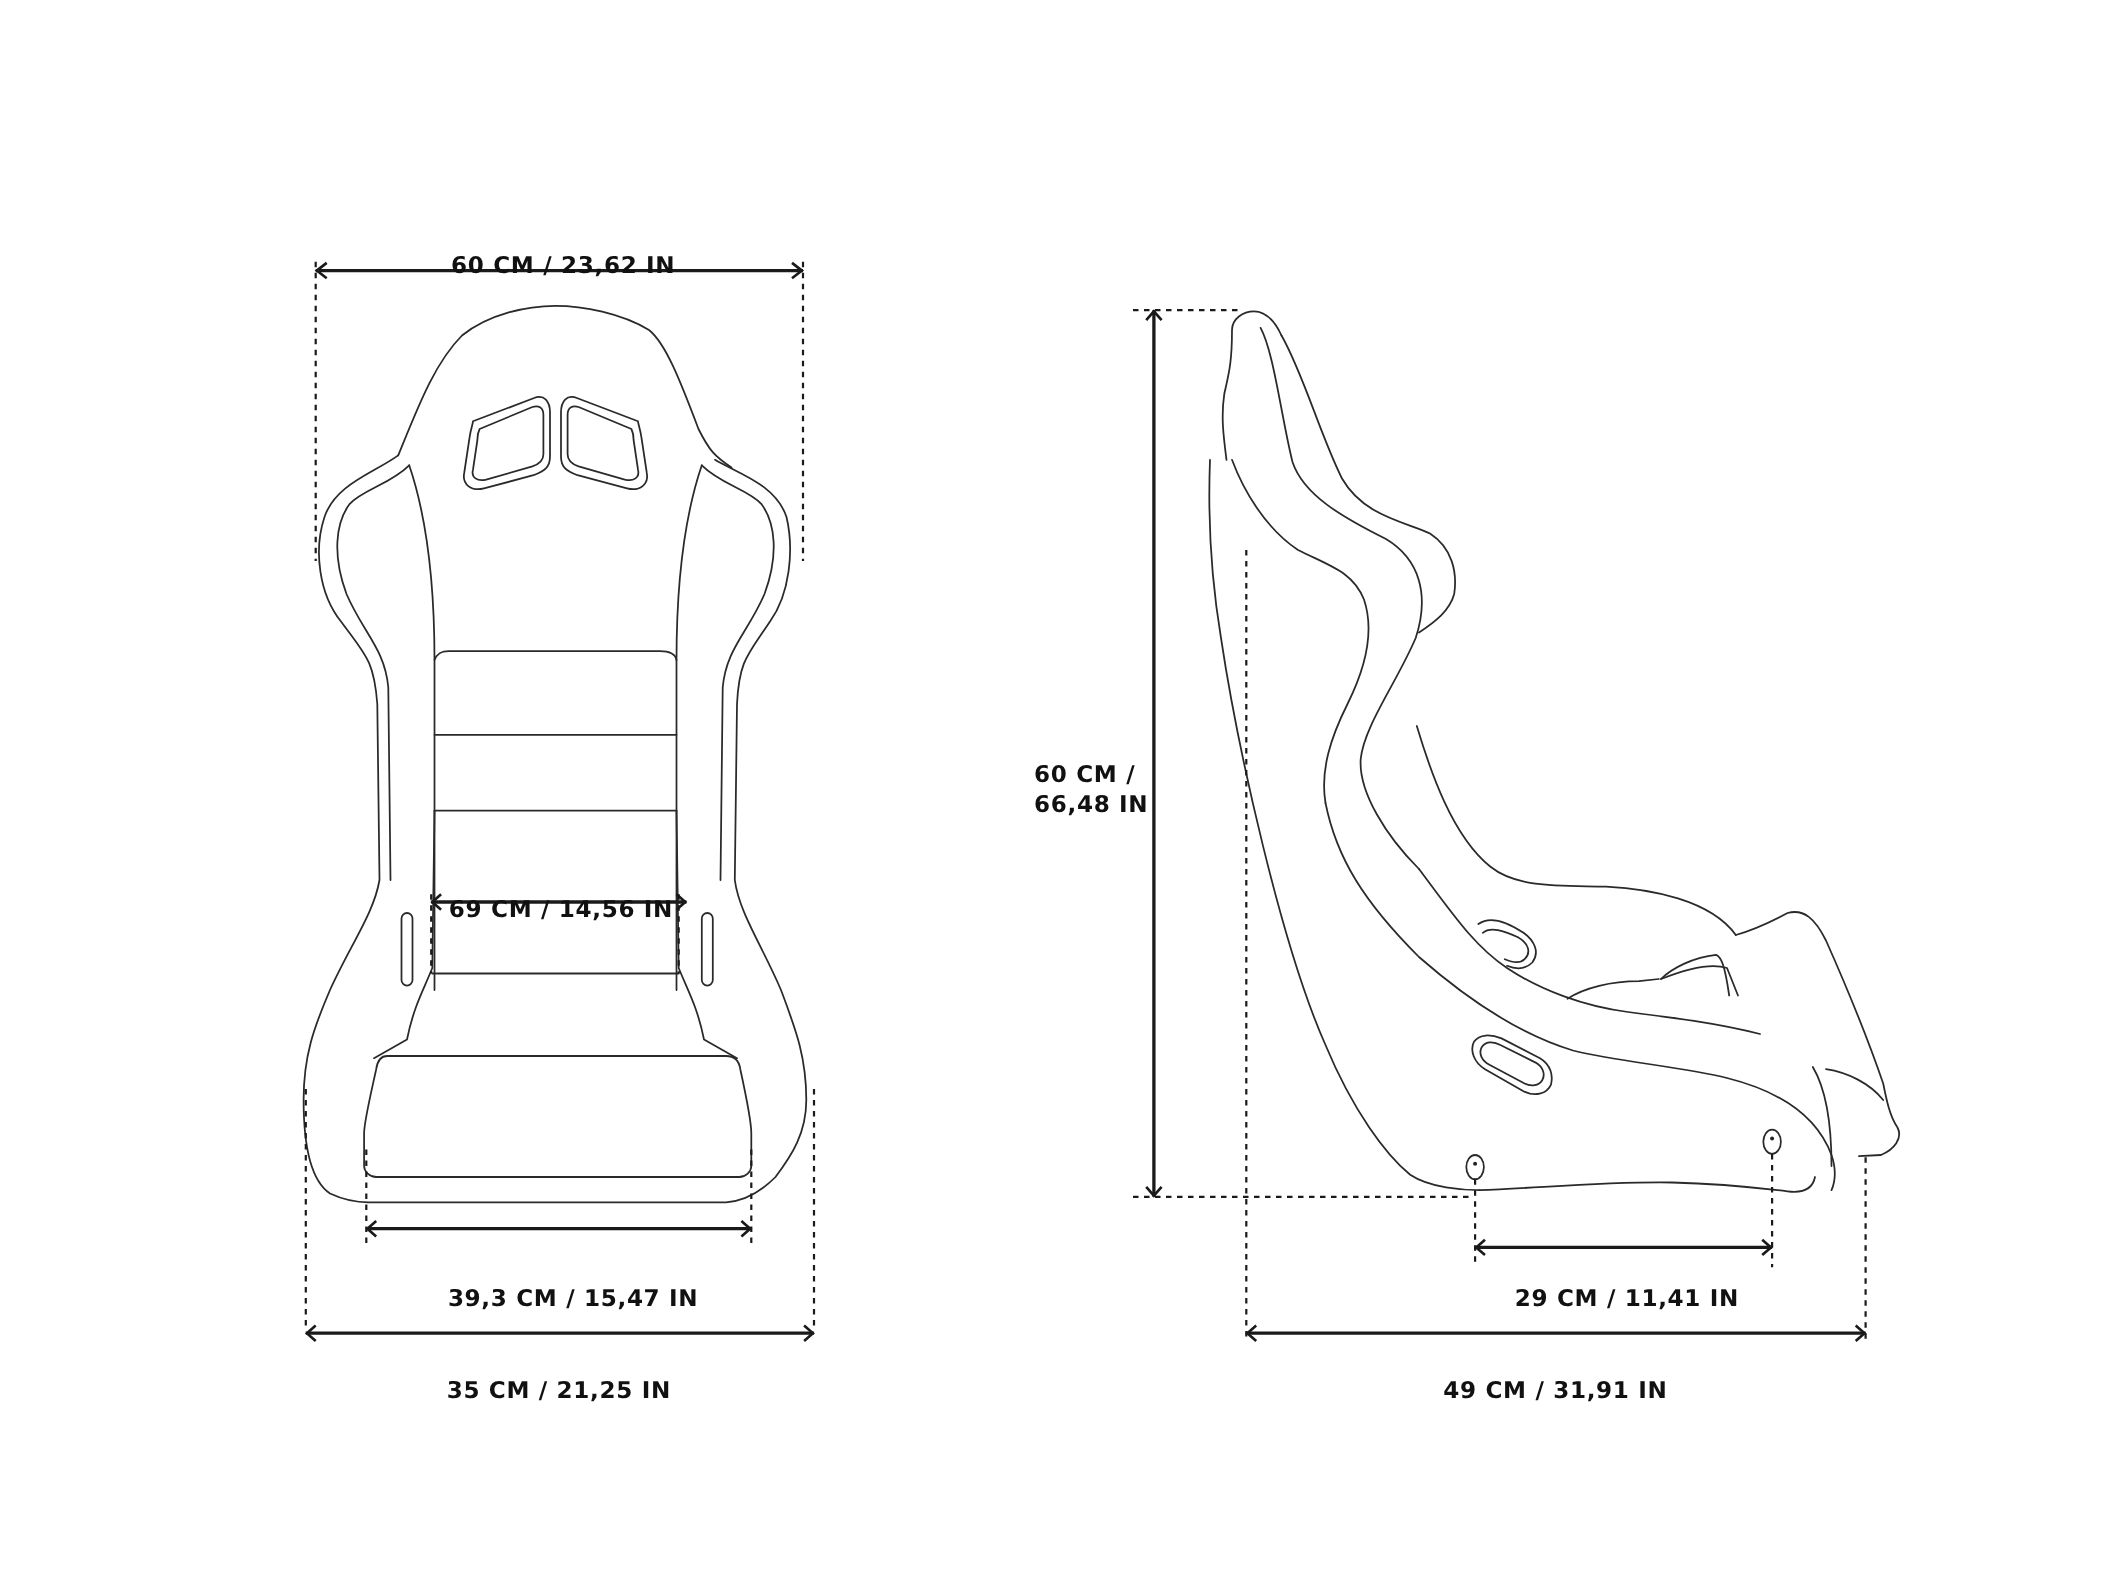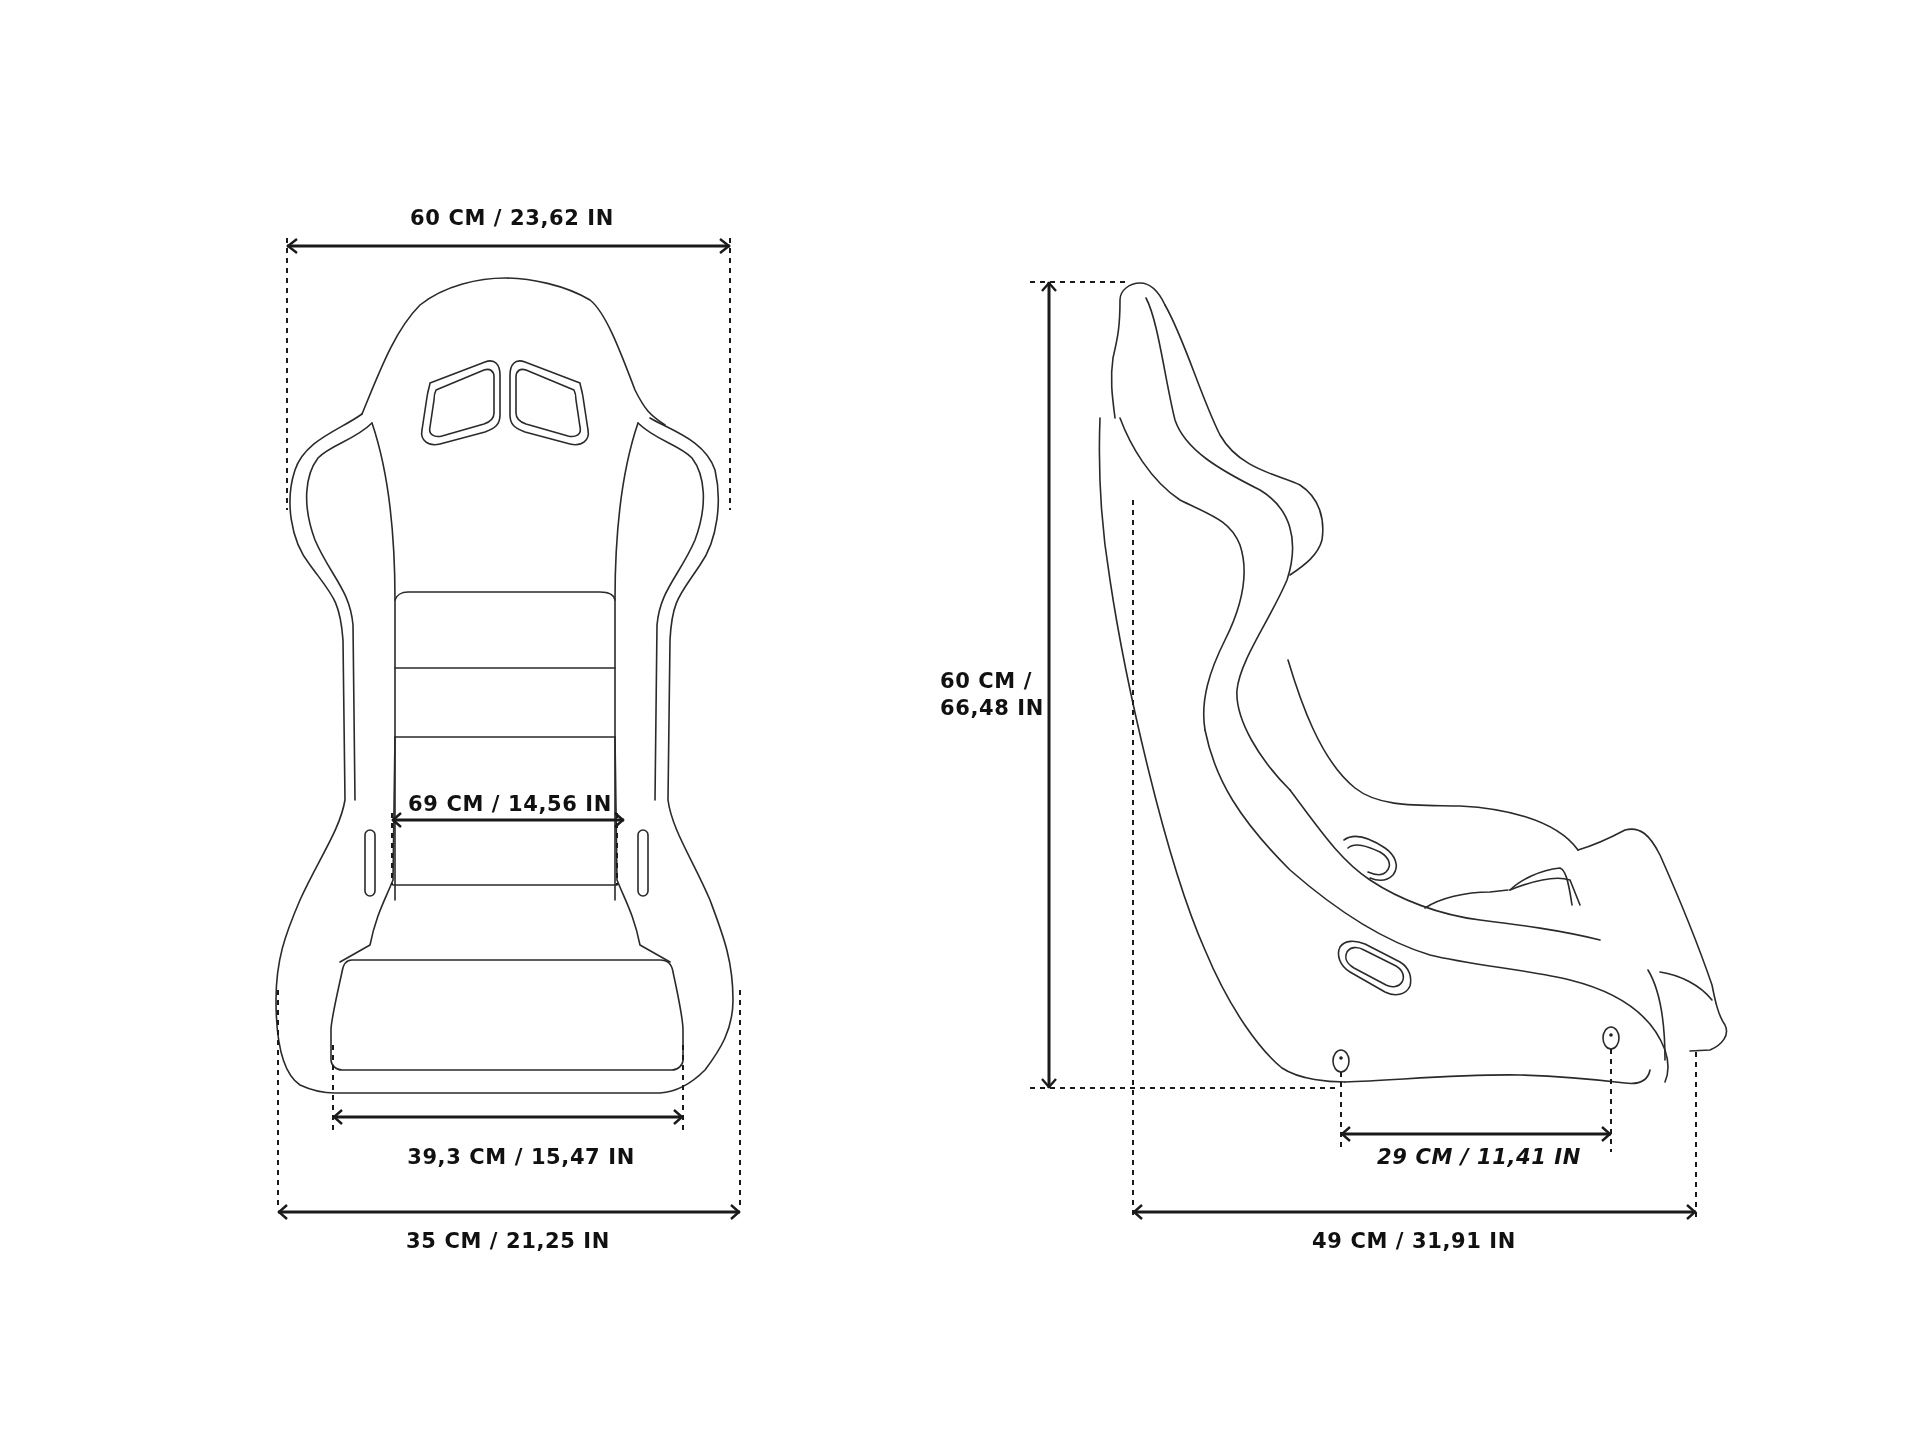--- a/index.html
+++ b/index.html
@@ -2,21 +2,21 @@
 <html><head>
 <meta charset="utf-8">
 <style>
   html, body { margin:0; padding:0; background:#ffffff; }
   body { width:1920px; height:1440px; position:relative; overflow:hidden; font-family:"DejaVu Sans", sans-serif; }
   svg { position:absolute; left:0; top:0; }
   .ol { fill:none; stroke:#2a2a2a; stroke-width:1.6; stroke-linejoin:round; stroke-linecap:round; }
   .dim { fill:none; stroke:#1a1a1a; stroke-width:3; }
   .dash { fill:none; stroke:#1a1a1a; stroke-width:2; stroke-dasharray:5 5; }
   .arrow { fill:none; stroke:#1a1a1a; stroke-width:2.4; }
-  .lbl { position:absolute; font-weight:bold; font-size:21px; color:#111; letter-spacing:0.6px; white-space:nowrap; line-height:27px; }
+  .lbl { position:absolute; font-weight:bold; font-size:21px; color:#111; letter-spacing:0.6px; white-space:nowrap; line-height:27px;margin-top:23px; }
   .c { transform:translateX(-50%); text-align:center; }
 </style>
 </head>
 <body>
 
 <svg width="1920" height="1440" viewBox="0 0 1920 1440">
 
   <g>
 
     <path class="ol" d="M362,414 C380,370 395,330 420,305 C445,285 480,278 505,278 C530,278 565,285 590,300 C605,312 618,345 635,390 C645,410 650,415 665,425"></path>
@@ -137,14 +137,14 @@
   </g>
 </svg>
 
 <div class="lbl c" style="left:512px; top:205px;">60 CM / 23,62 IN</div>
 <div class="lbl c" style="left:510px; top:791px;">69 CM / 14,56 IN</div>
 <div class="lbl c" style="left:521px; top:1144px;">39,3 CM / 15,47 IN</div>
 <div class="lbl c" style="left:508px; top:1228px;">35 CM / 21,25 IN</div>
 
 <div class="lbl" style="left:940px; top:668px;">60 CM /</div>
 <div class="lbl" style="left:940px; top:695px;">66,48 IN</div>
-<div class="lbl c" style="left:1479px; top:1144px;font-style:italic;">29 CM / 11,41 IN</div>
+<div class="lbl c" style="left:1479px; top:1144px;">29 CM / 11,41 IN</div>
 <div class="lbl c" style="left:1414px; top:1228px;">49 CM / 31,91 IN</div>
 
 </body></html>

